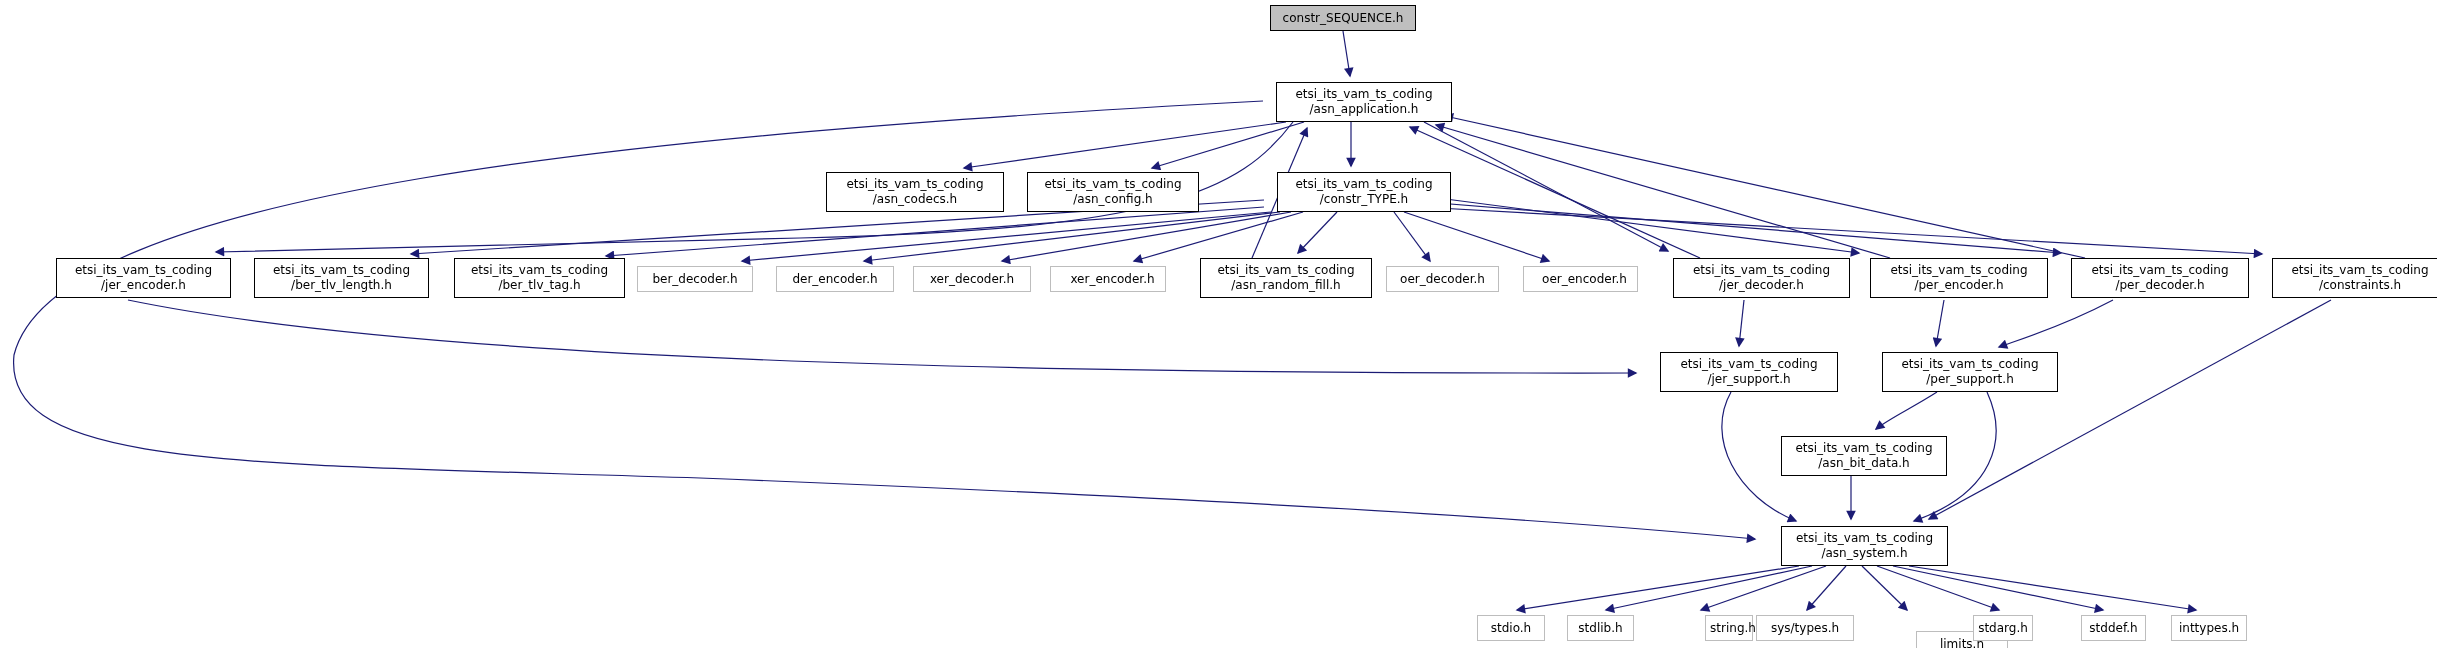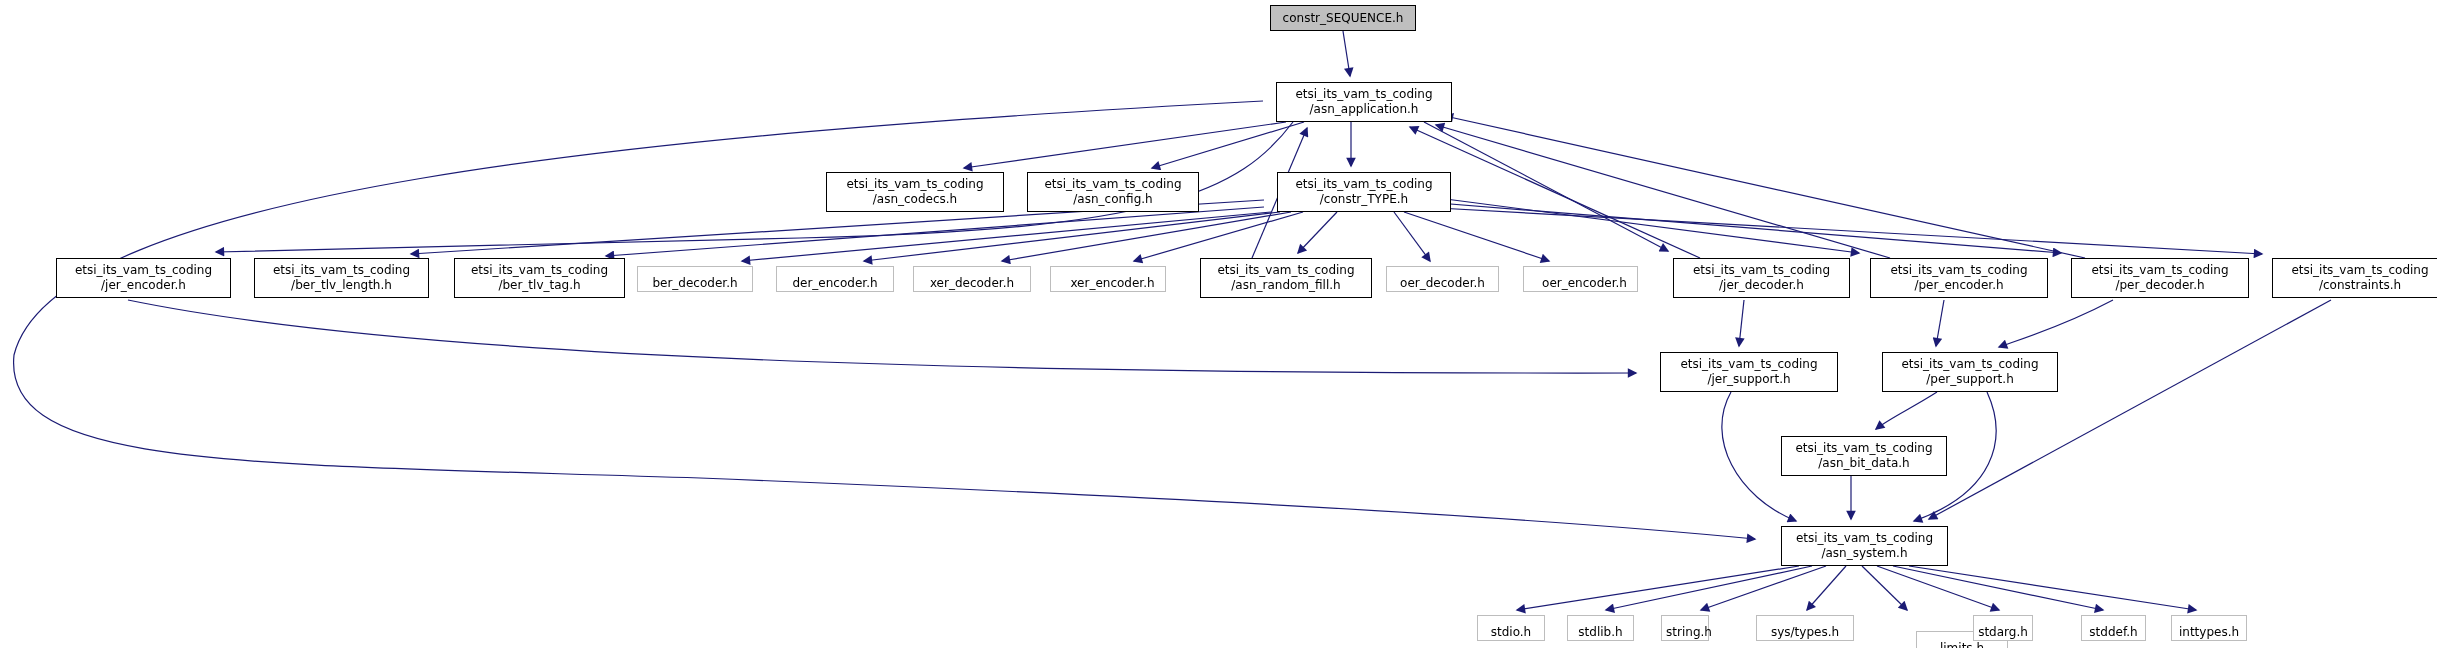--- a/index.html
+++ b/index.html
@@ -1,20 +1,20 @@
 <!DOCTYPE html>
 <html><head>
 <meta charset="utf-8">
 <style>
   html,body{margin:0;padding:0;background:#ffffff;}
   #canvas{position:relative;width:2437px;height:648px;font-family:"DejaVu Sans","Liberation Sans",sans-serif;background:#ffffff;overflow:hidden;}
   #edges{position:absolute;left:0;top:0;width:2437px;height:648px;}
   path.edge{fill:none;stroke-width:1.2px;}
   .node{position:absolute;box-sizing:border-box;display:flex;flex-direction:column;align-items:center;justify-content:center;text-align:center;font-size:12px;line-height:15px;color:#000;background:#fff;border:1px solid #000;white-space:nowrap;}
-  .node.external{border-color:#bdbdbd;cursor:default;justify-content:flex-end;}
+  .node.external{border-color:#bdbdbd;cursor:default;}
   .node.project{cursor:pointer;margin-left:13px;}
   .node.root{background:#bfbfbf;}
   .node span{display:block;pointer-events:none;}
 </style>
 </head>
 <body>
 
 <div id="canvas">
   <svg id="edges" xmlns="http://www.w3.org/2000/svg" width="2437" height="648" viewBox="0 0 2437 648">
     <defs>
@@ -150,21 +150,21 @@
       <div class="node project" style="left: 1768px; top: 526px; width: 167px; height: 40px;">
         <span>etsi_its_vam_ts_coding</span>
         <span>/asn_system.h</span>
       </div>
       <div class="node external" style="left: 1477px; top: 615px; width: 68px; height: 26px;">
         <span>stdio.h</span>
       </div>
       <div class="node external" style="left: 1567px; top: 615px; width: 67px; height: 26px;">
         <span>stdlib.h</span>
       </div>
-      <div class="node external" style="left: 1661px; top: 615px; width: 48px; height: 26px; padding-left: 8px;">
+      <div class="node external" style="left: 1705px; top: 615px; width: 48px; height: 26px; padding-left: 8px;">
         <span>string.h</span>
       </div>
       <div class="node external" style="left: 1756px; top: 615px; width: 98px; height: 26px;">
         <span>sys/types.h</span>
       </div>
       <div class="node external" style="left: 1878px; top: 631px; width: 92px; height: 26px; margin-left: 38px;">
         <span>limits.h</span>
       </div>
       <div class="node external" style="left: 1973px; top: 615px; width: 60px; height: 26px;">
         <span>stdarg.h</span>

